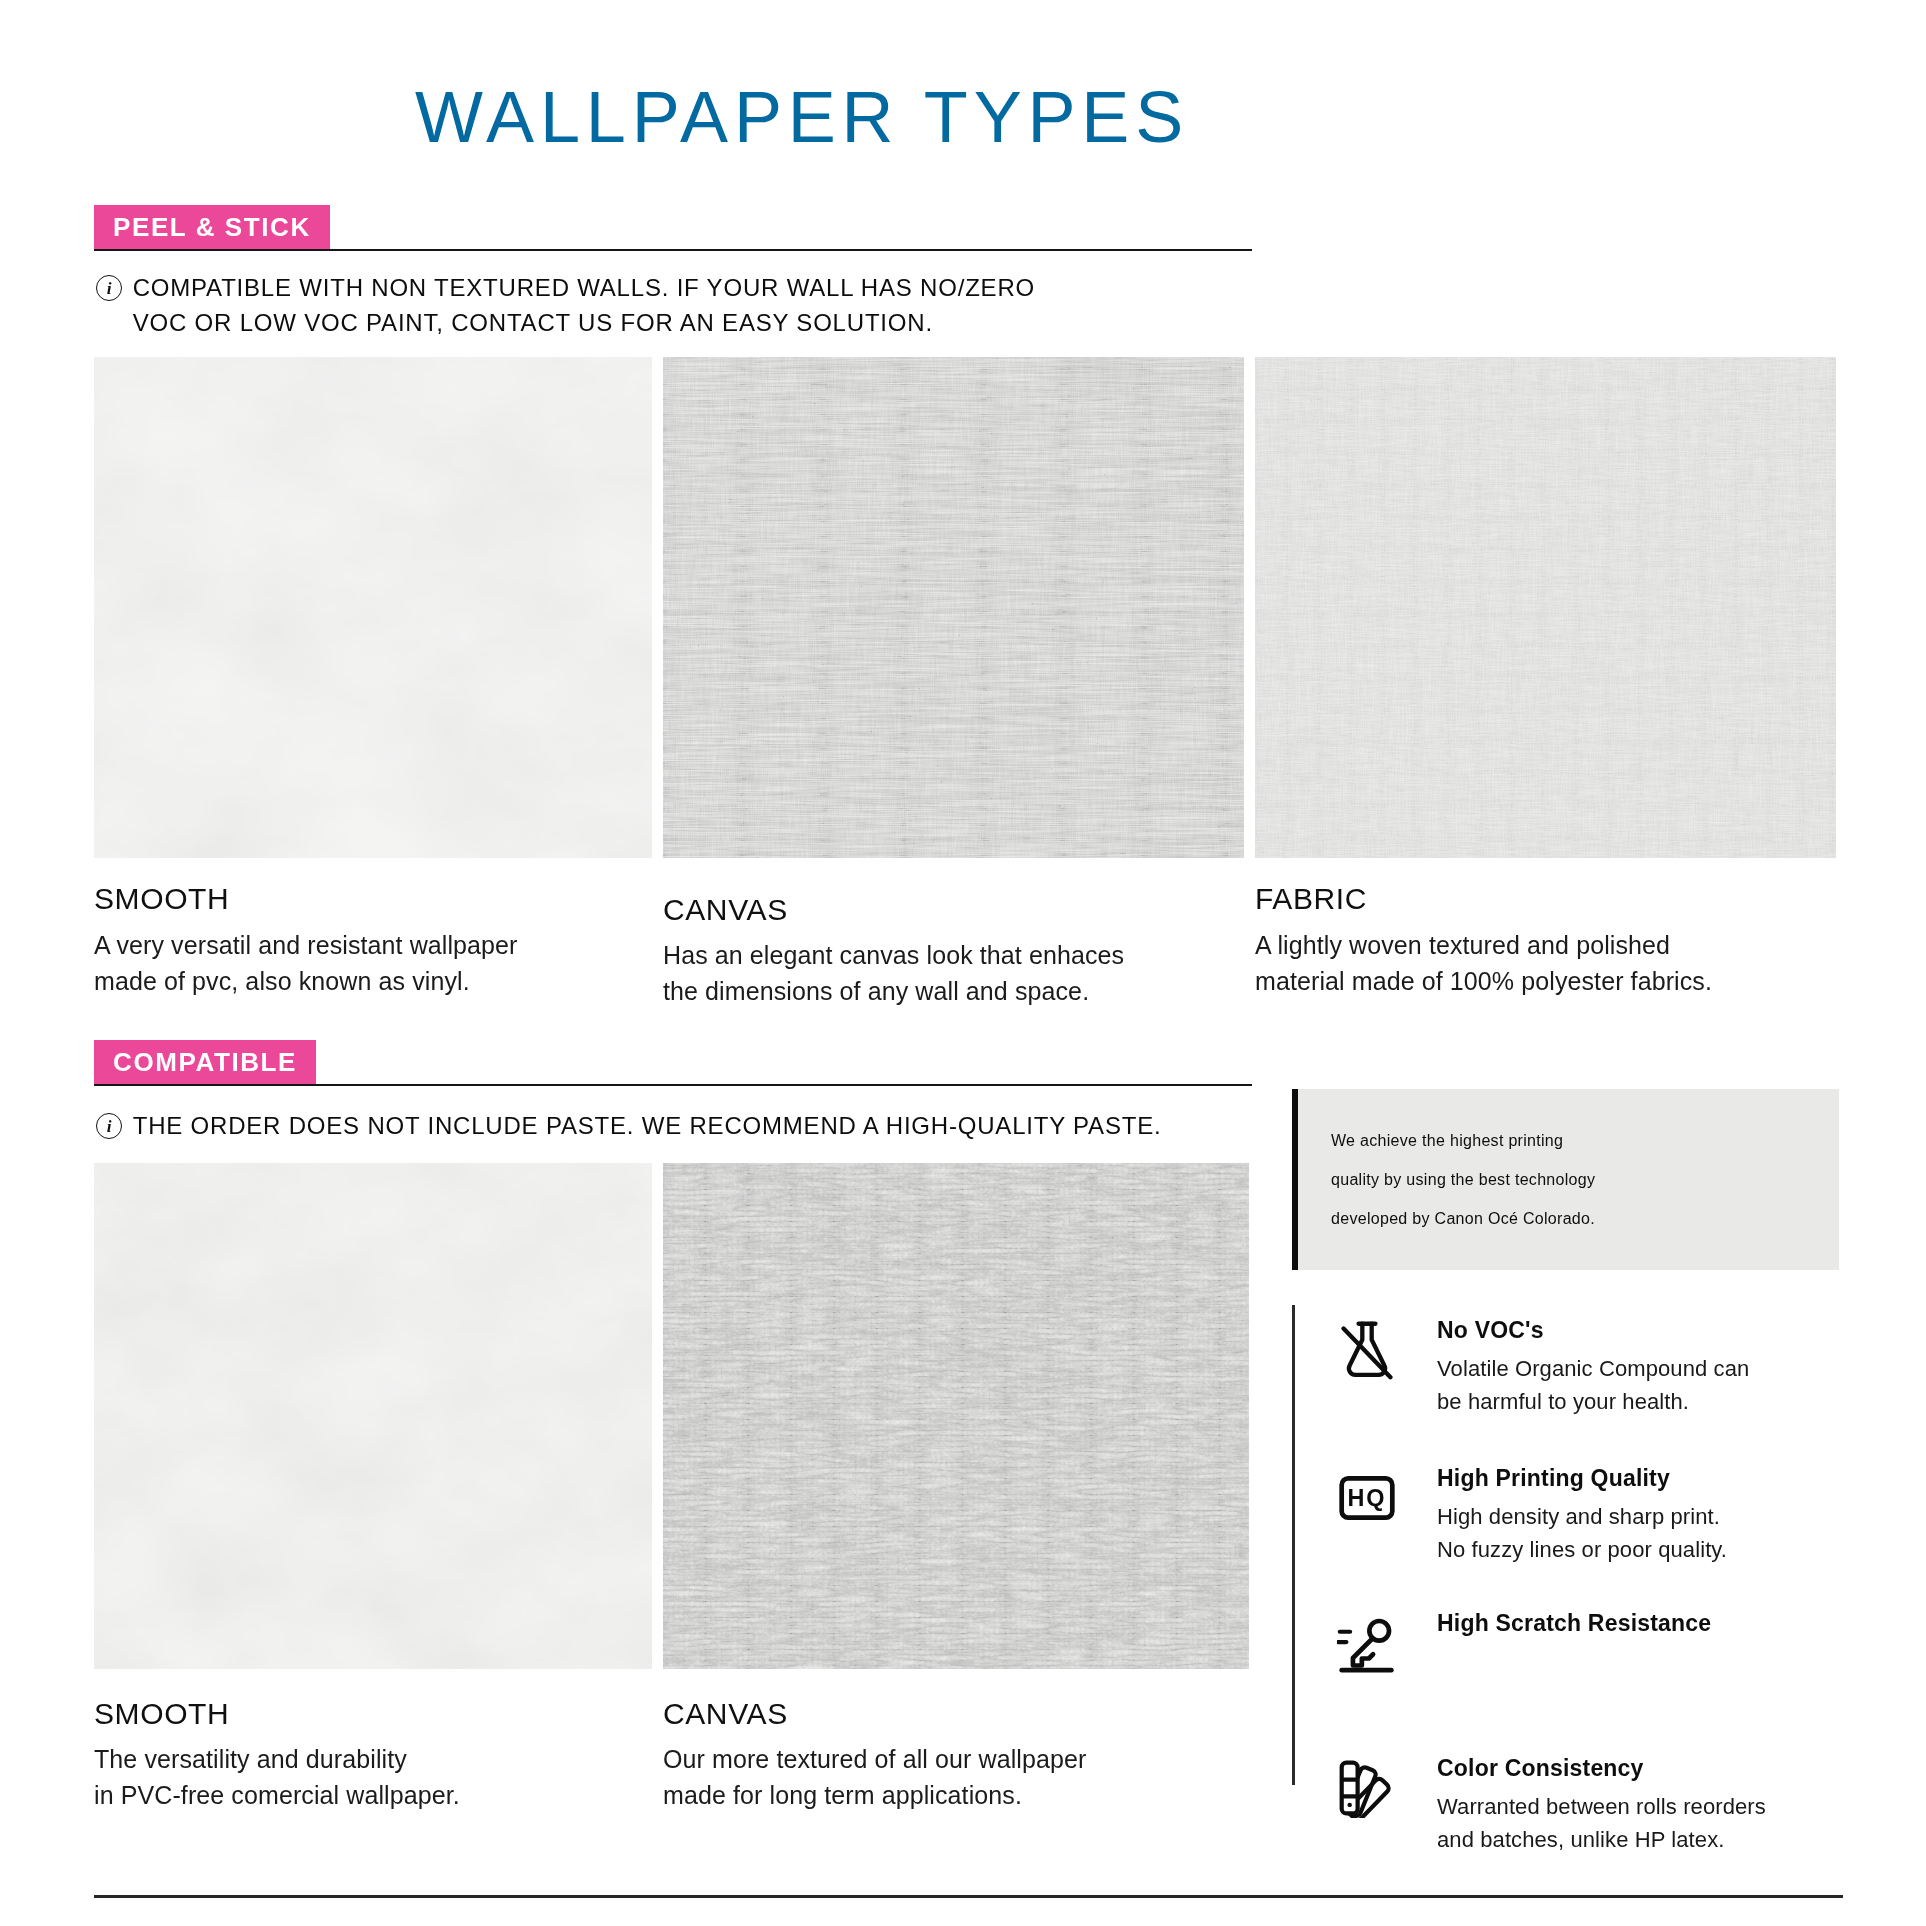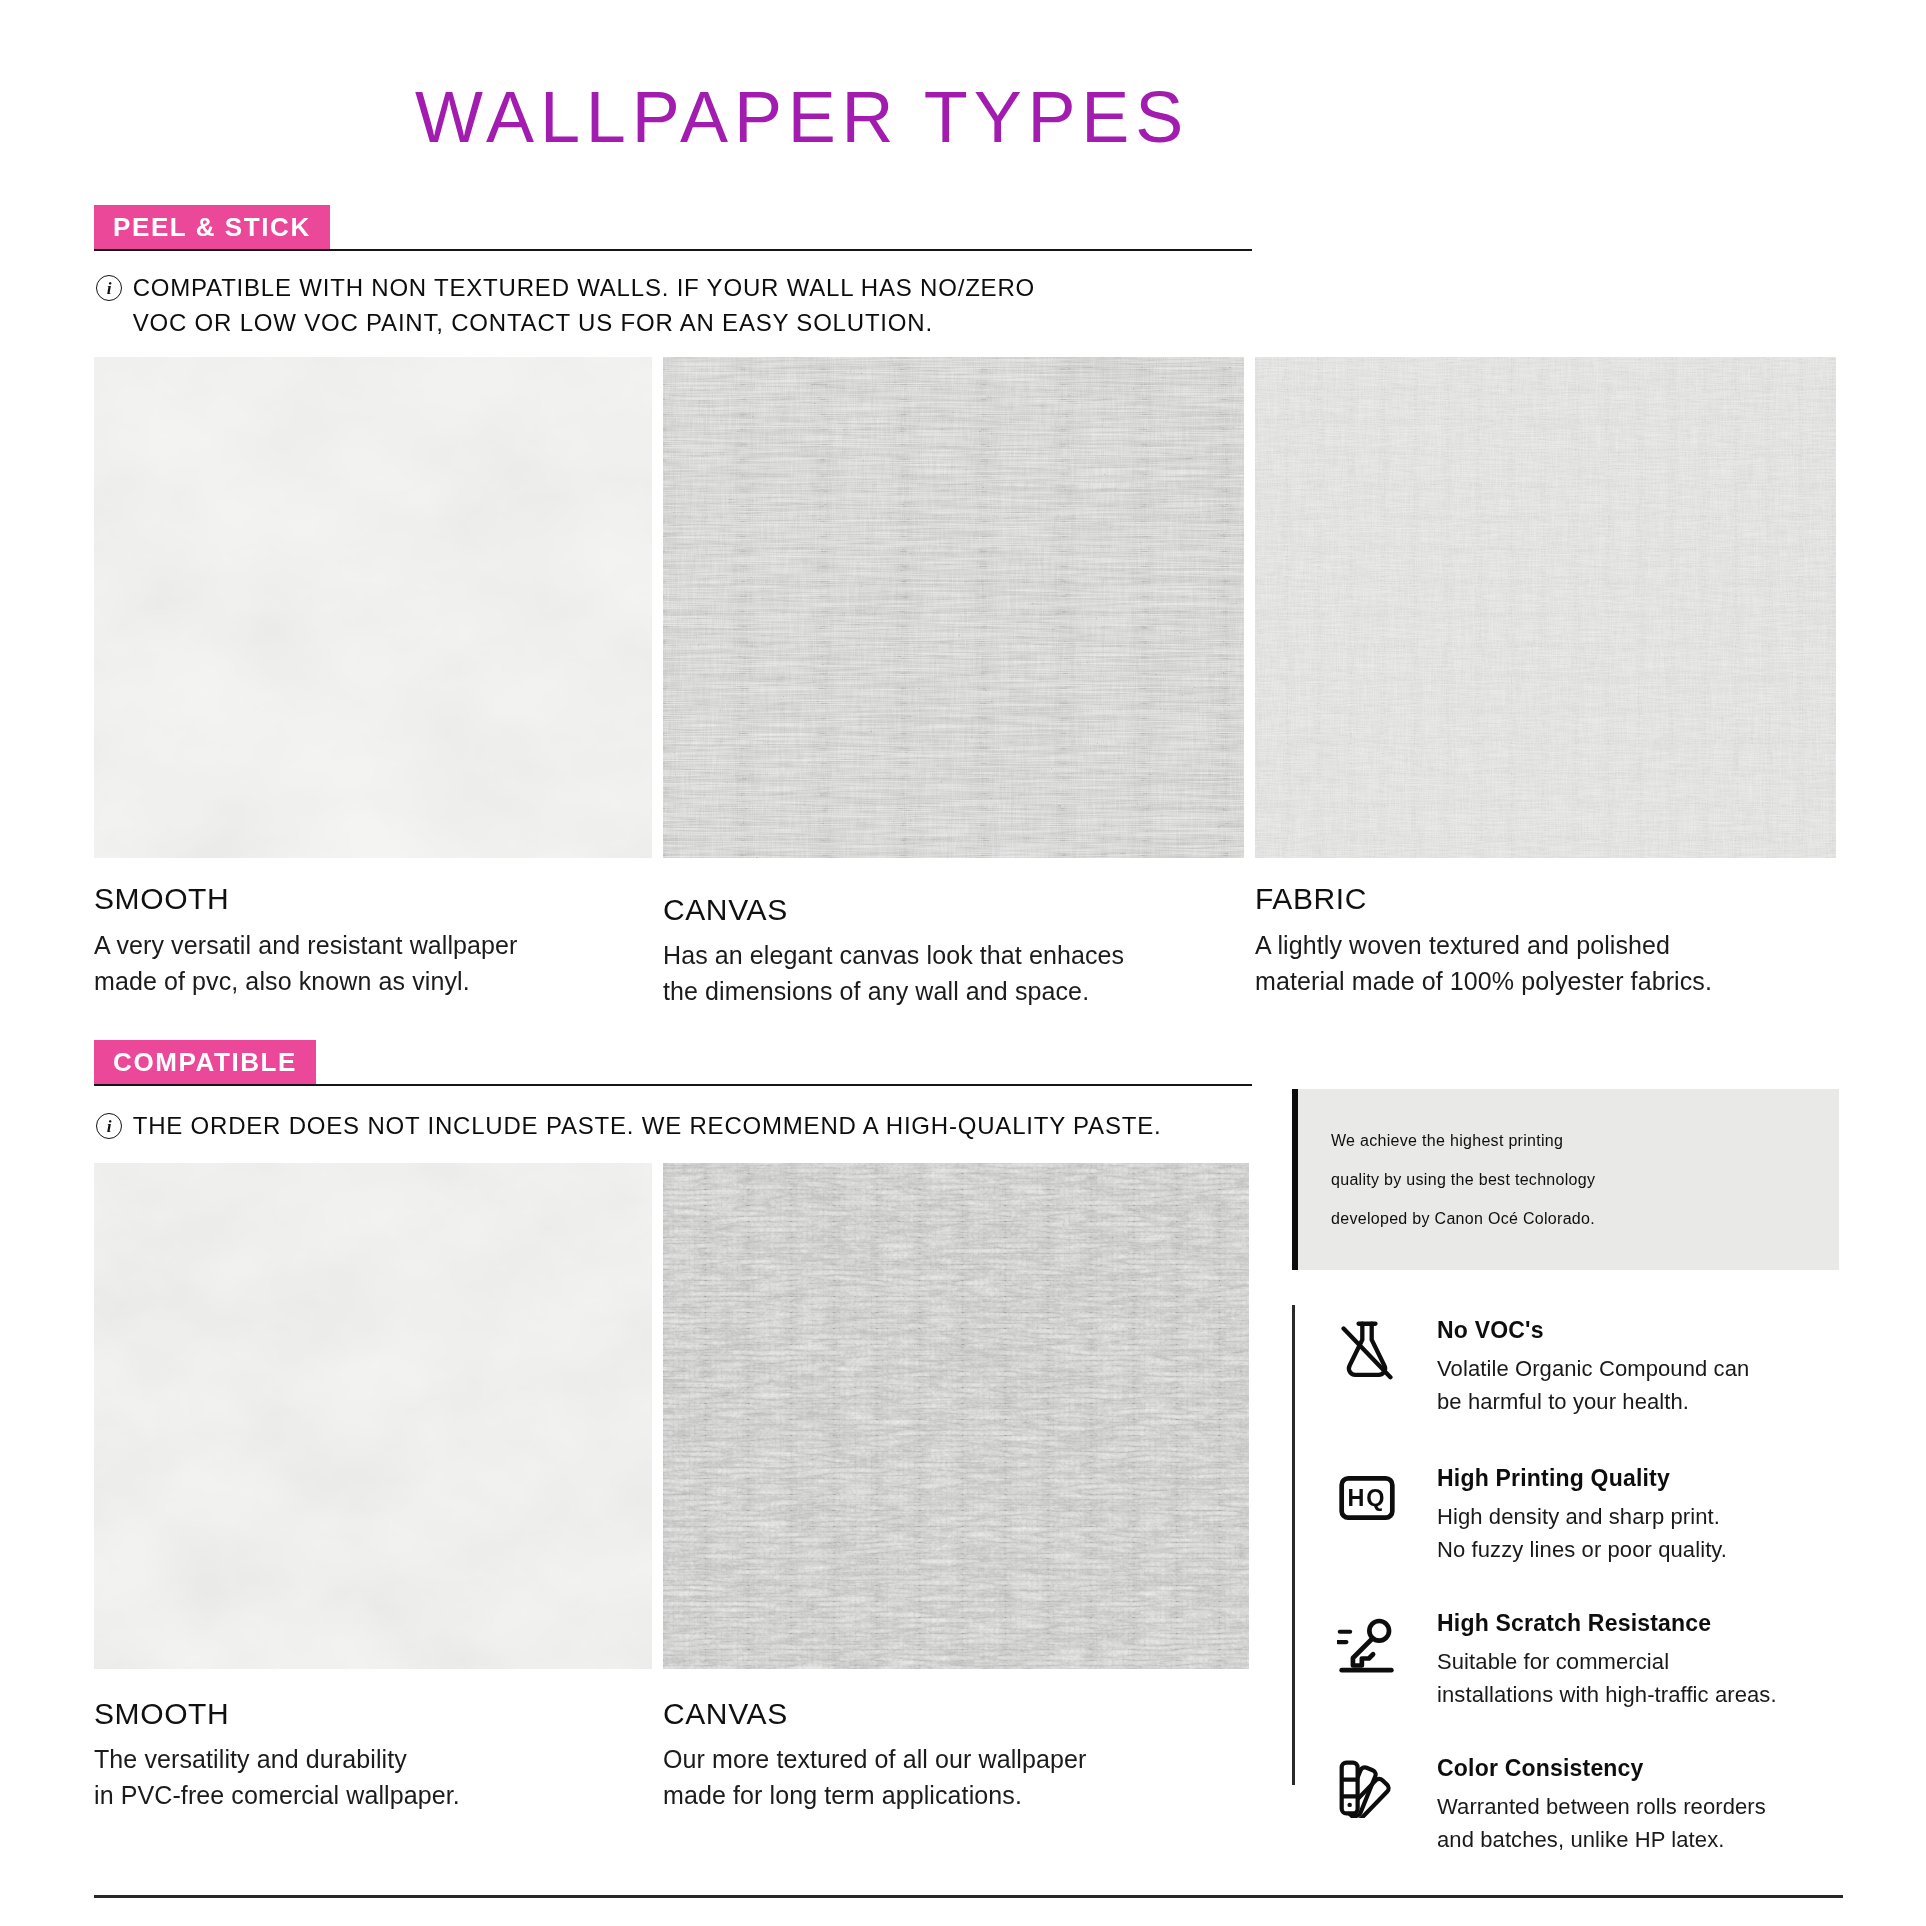--- a/index.html
+++ b/index.html
@@ -1,21 +1,21 @@
 <!DOCTYPE html>
 <html style="font-size:10.3px"><head>
 <meta charset="utf-8">
 <style>
   html,body{margin:0;padding:0;}
   body{width:1926px;height:1926px;background:#ffffff;font-family:"Liberation Sans",sans-serif;color:#111;}
   .page{position:relative;width:1926px;height:1926px;background:#fff;overflow:hidden;}
 
   
   .page-title{position:absolute;left:96px;top:76px;width:1412px;margin:0;text-align:center;
-    font-size:72px;font-weight:400;letter-spacing:5.8px;color:#a21caf;}
+    font-size:72px;font-weight:400;letter-spacing:5.8px;color:#0369a1;}
 
   
   .section-head{position:absolute;left:94px;width:1158px;height:44px;border-bottom:2.6px solid #161616;
     display:flex;align-items:stretch;}
   .section-head.s1{top:205px;}
   .section-head.s2{top:1040px;}
   .section-label{background:#ec4899;color:#fff;font-size:26px;font-weight:700;letter-spacing:1.6px;
     padding:12px 19px;display:flex;align-items:center;white-space:nowrap;}
 
   
@@ -258,24 +258,20 @@
 
   <div class="feature f3">
     <svg class="f-icon" viewBox="0 0 64 64" fill="none" stroke="#0d0d0d" stroke-linecap="round" stroke-linejoin="round">
       <circle cx="45" cy="19" r="10.5" stroke-width="5"></circle>
       <path d="M37.5 27.5 L17 48 v8 h9.5 v-7.5 h7.5 l4.5-4.5" stroke-width="5"></path>
       <path d="M3 20 h11 M1 31 h9" stroke-width="4.5"></path>
       <path d="M5 61 h53" stroke-width="5"></path>
     </svg>
     <div>
       <h4 class="f-title">High Scratch Resistance</h4>
-      <div class="f-desc">
-        <div>Suitable for commercial</div>
-        <div>installations with high-traffic areas.</div>
-      </div>
     </div>
   </div>
 
   <div class="feature f4">
     <svg class="f-icon" viewBox="0 0 64 64" fill="none" stroke="#0d0d0d" stroke-width="4.5" stroke-linejoin="round">
       <g transform="rotate(44 13 59)">
           <rect x="9" y="9" width="17" height="50" rx="5"></rect>
         </g>
       <g transform="rotate(22 13 59)">
           <rect x="7" y="7" width="17" height="52" rx="5"></rect>

